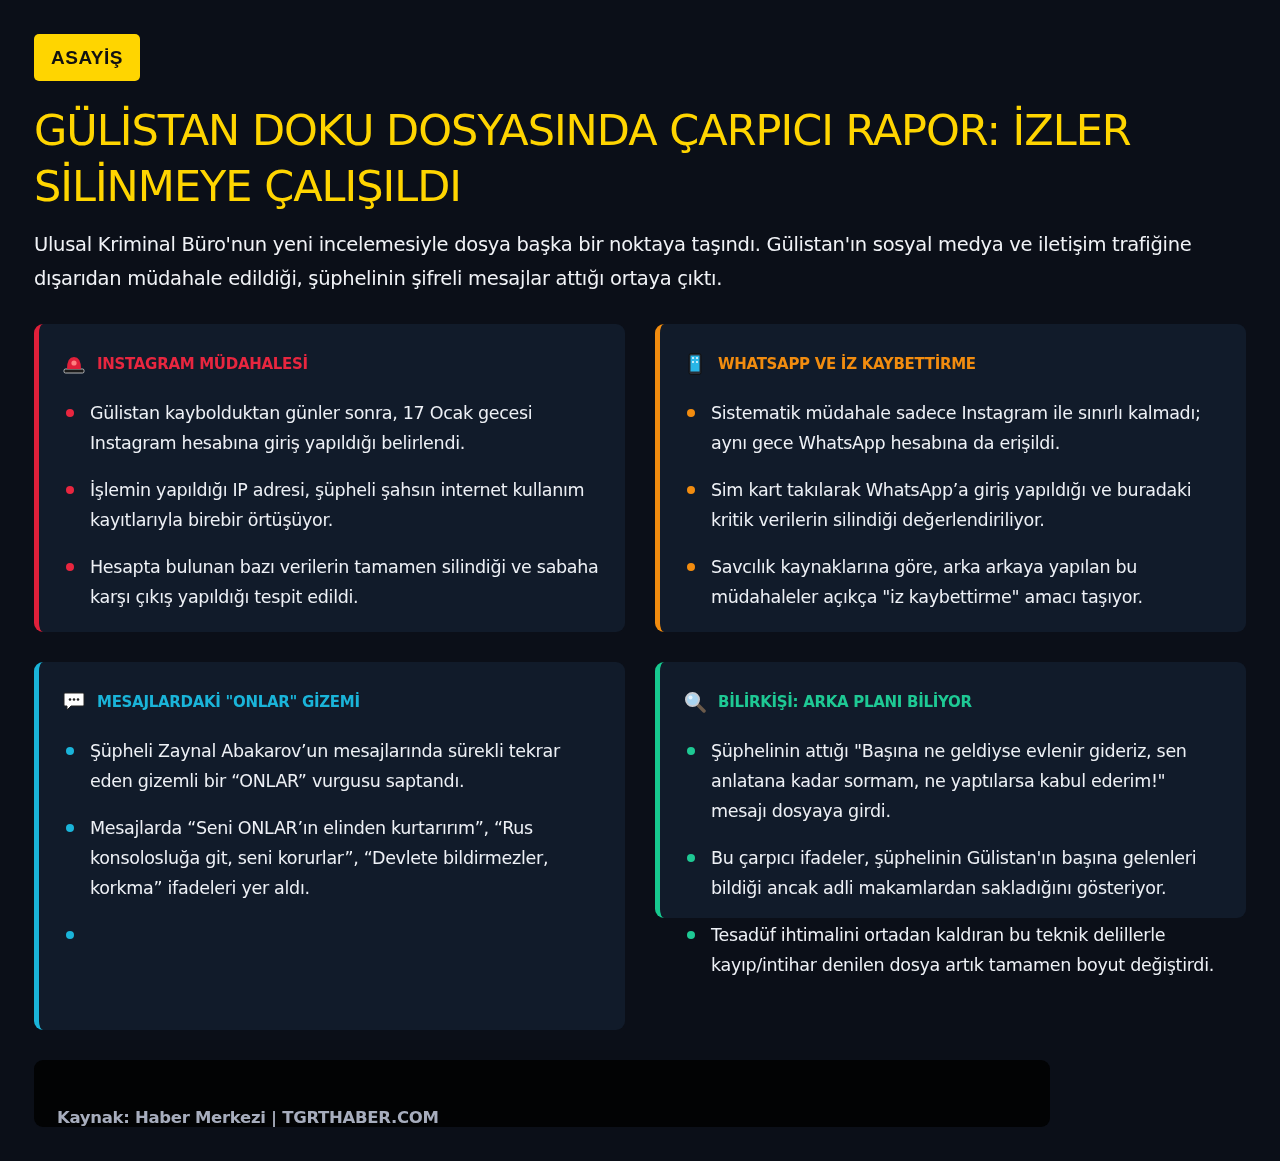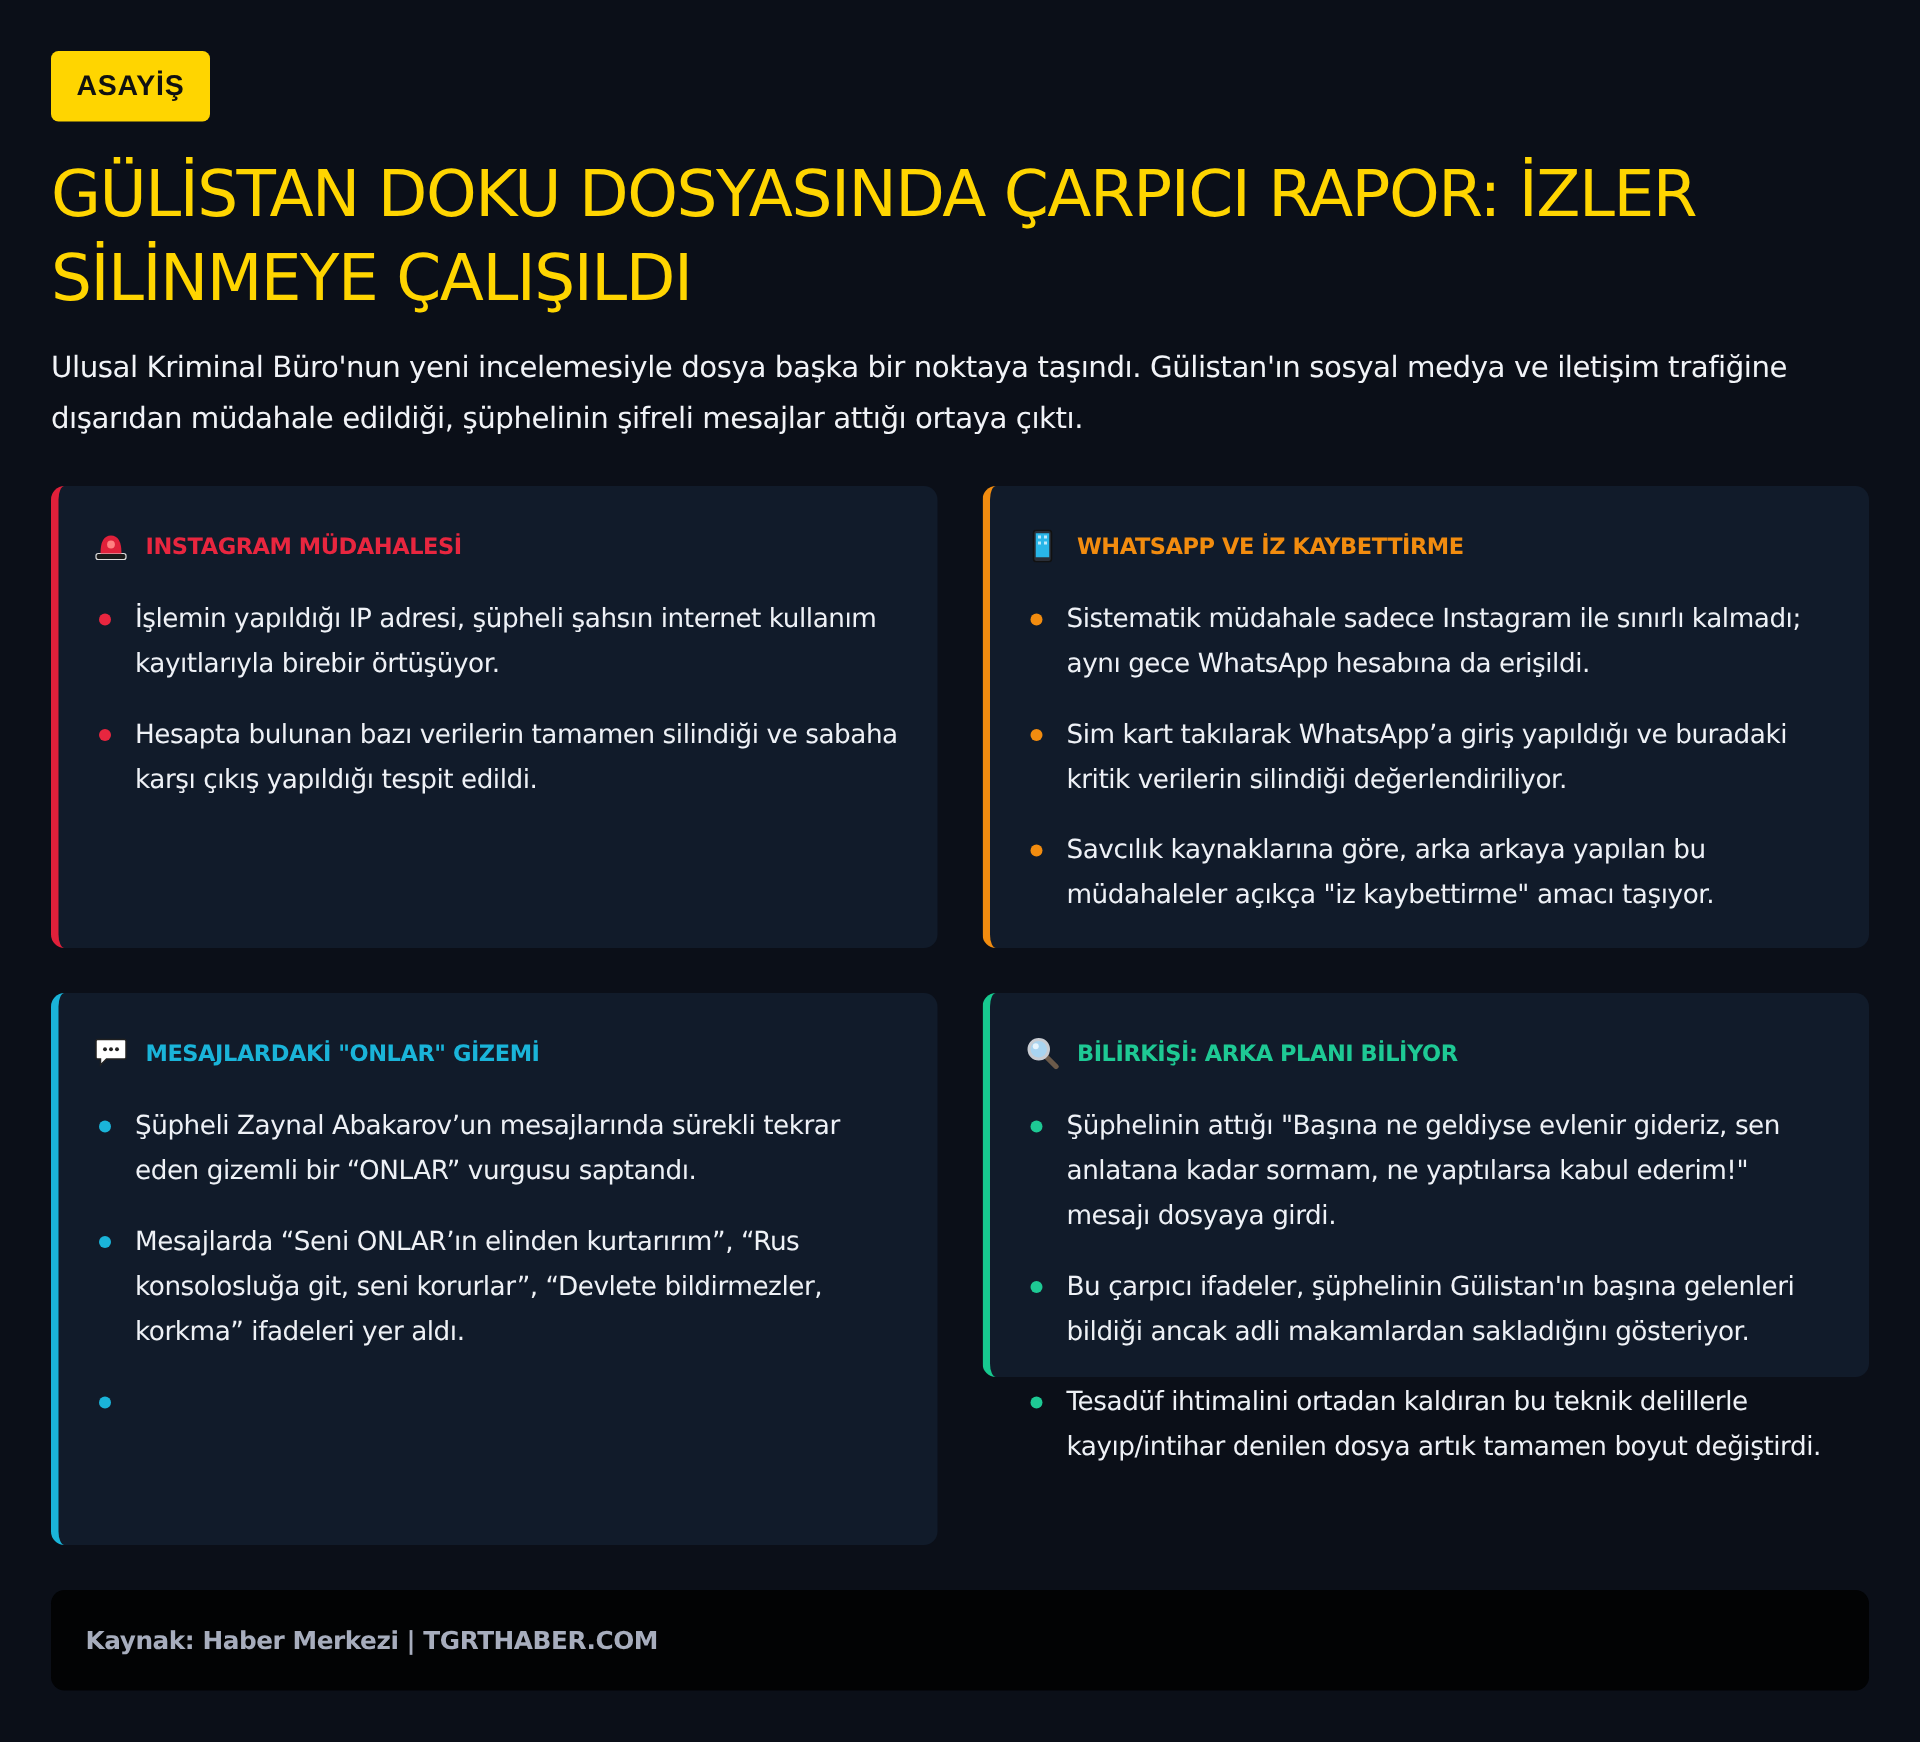--- a/index.html
+++ b/index.html
@@ -99,25 +99,25 @@
       width: 8px; height: 8px; border-radius: 50%;
     }
     .red .dot { background: #e8263f; }
     .orange .dot { background: #f28c0f; }
     .cyan .dot { background: #1ab4d9; }
     .green .dot { background: #1ec994; }
 
     .footer {
       position: absolute;
       left: 34px; top: 1060px;
-      width: 1212px; height: 67px;
+      width: 1016px; height: 67px;
       background: #020304;
       border-radius: 9px;
       padding: 0 23px;
-      display: flex; align-items: center;
+      display: flex; align-items: flex-end;
     }
     .footer span {
       font-family: "DejaVu Sans", sans-serif;
       font-weight: 700;
       font-size: 16.5px;
       color: #a7adbd;
       letter-spacing: -0.3px;
     }
   </style>
 </head>
@@ -136,20 +136,21 @@
       <span class="ico">
         <svg width="22" height="20" viewBox="0 0 22 20">
           <rect x="1" y="15" width="20" height="4" rx="1.5" fill="#1a1a1a" stroke="#ddd" stroke-width="0.8"></rect>
           <path d="M4 15 Q4 3 11 3 Q18 3 18 15 Z" fill="#e0203a"></path>
           <circle cx="11" cy="9" r="2.6" fill="#ff8080"></circle>
         </svg>
       </span>
       <span>INSTAGRAM MÜDAHALESİ</span>
     </div>
     <ul class="bullets">
+      <li><span class="dot"></span><span>Gülistan kaybolduktan günler sonra, 17 Ocak gecesi Instagram hesabına giriş yapıldığı belirlendi.</span></li>
       <li><span class="dot"></span><span>İşlemin yapıldığı IP adresi, şüpheli şahsın internet kullanım kayıtlarıyla birebir örtüşüyor.</span></li>
       <li><span class="dot"></span><span>Hesapta bulunan bazı verilerin tamamen silindiği ve sabaha karşı çıkış yapıldığı tespit edildi.</span></li>
     </ul>
   </div>
 
   <div class="card orange">
     <div class="card-title">
       <span class="ico">
         <svg width="14" height="22" viewBox="0 0 14 22">
           <rect x="1" y="0.5" width="12" height="21" rx="2" fill="#2a2f38" stroke="#111" stroke-width="1"></rect>

